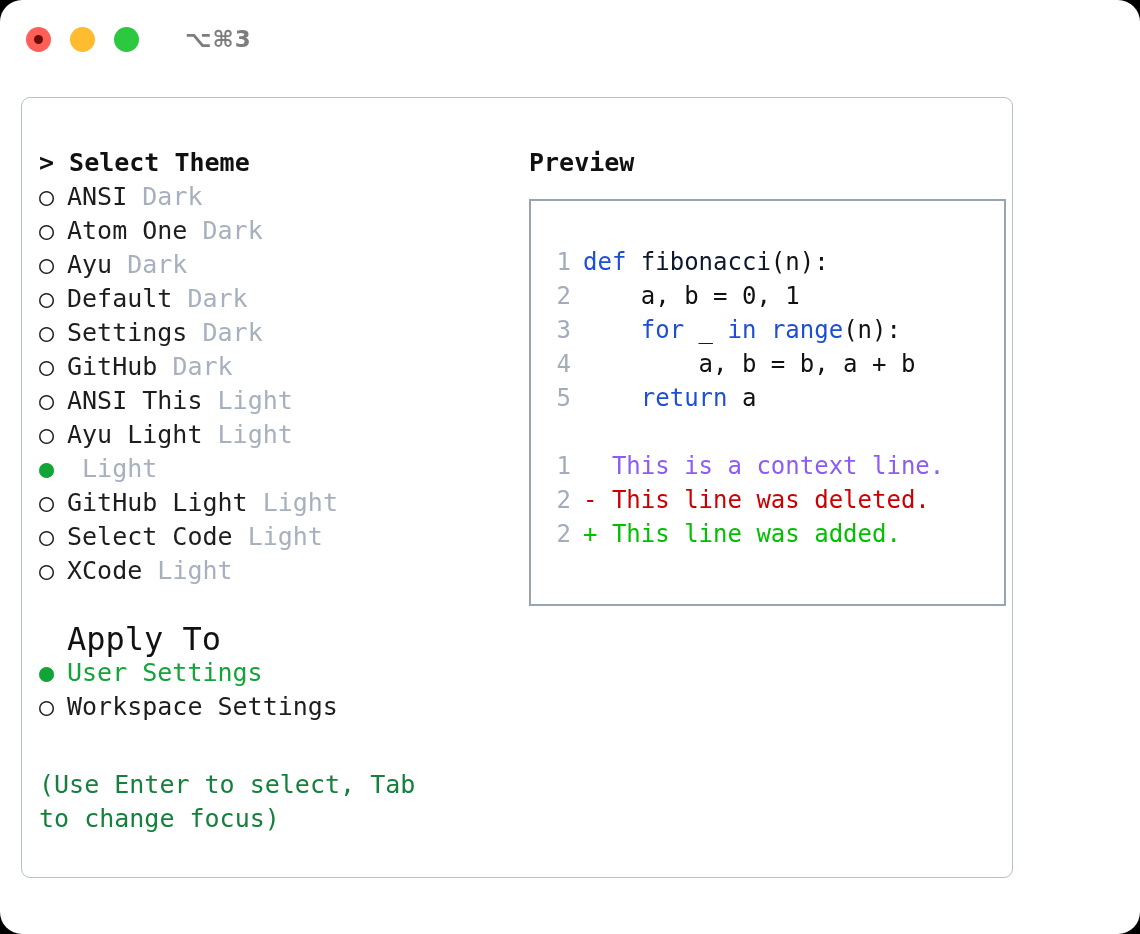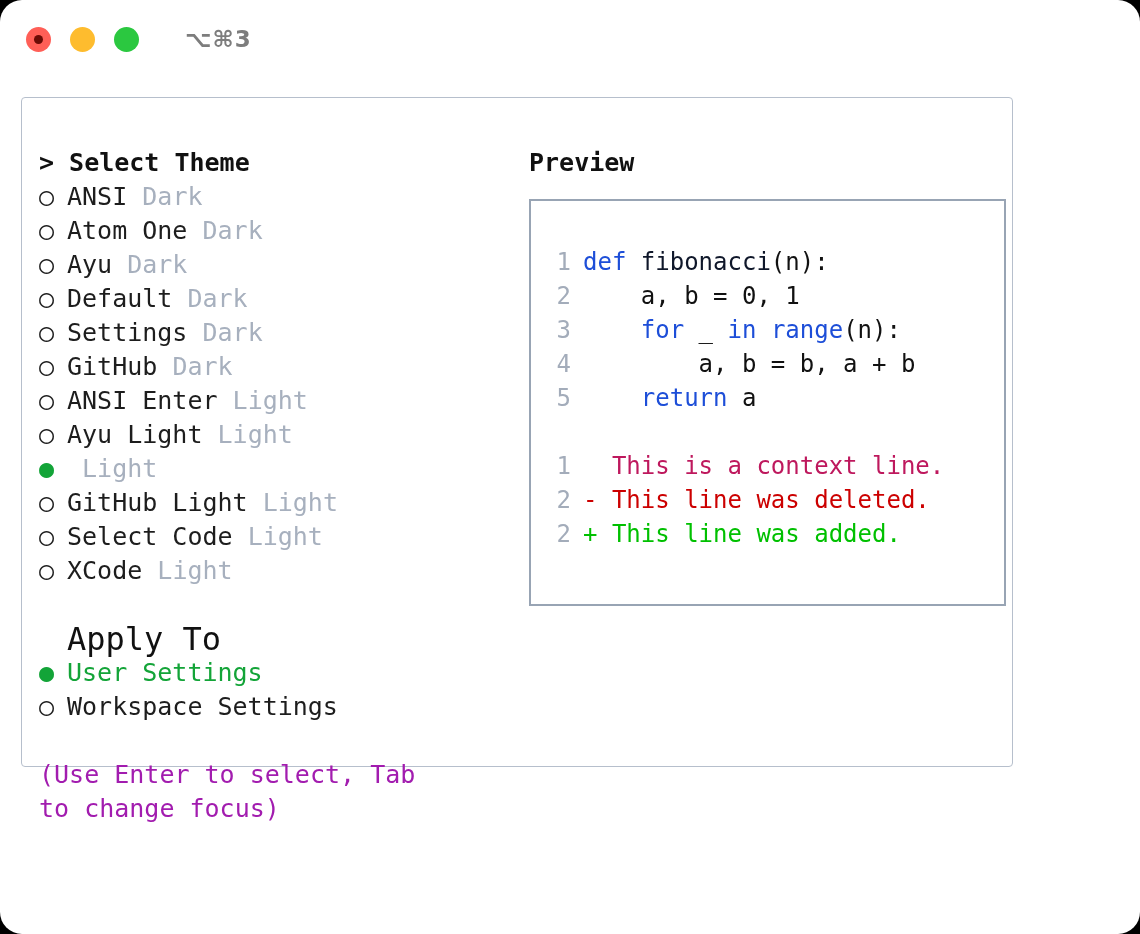--- a/index.html
+++ b/index.html
@@ -65,23 +65,23 @@
     color: #7d7d7d;
     letter-spacing: 1px;
   }
 
   
   .panel {
     position: absolute;
     left: 21px;
     top: 97px;
     width: 992px;
-    height: 670px;
+    height: 781px;
     border: 1.6px solid #b6bfcc;
-    border-radius: 4px;
+    border-radius: 9px;
     box-sizing: border-box;
     background: #ffffff;
   }
 
   .columns {
     position: absolute;
     left: 0; top: 0;
     width: 100%;
     height: 100%;
   }
@@ -122,24 +122,24 @@
     flex: 0 0 28px;
     color: #1d1d1d;
     font-size: 25px;
   }
   .opt.selected .bullet { color: #13a438; }
   .opt.selected .opt-label { color: #13a438; }
   .opt-label { color: #1d1d1d; }
   .opt-variant { color: #a7b0be; }
   .spacer-row { height: 34px; }
   .hint {
-    margin-top: 34px;
-    font-size: 25px;
-    line-height: 34px;
-    color: #a21caf;
+    margin-top: 44px;
+    font-size: 25px;
+    line-height: 34px;
+    color: #15803d;
     width: 420px;
     white-space: pre-wrap;
   }
 
   
   .right-col {
     position: absolute;
     left: 479px;
     top: 48px;
     width: 500px;
@@ -171,21 +171,21 @@
     color: #a3acba;
     width: 28px;
     flex: 0 0 28px;
     text-align: right;
     margin-right: 12px;
   }
   .kw      { color: #1d4ed8; }
   .fn      { color: #0f172a; }
   .plain   { color: #111111; }
   .diff-gap { height: 34px; }
-  .diff-ctx { color: #be185d; }
+  .diff-ctx { color: #8b5cf6; }
   .diff-del { color: #cc0000; }
   .diff-add { color: #00c000; }
 </style>
 </head>
 <body>
 
 <div class="page">
 
   <div class="titlebar">
     <div class="lights">
@@ -201,21 +201,21 @@
 
       <div class="left-col">
         <div class="section-head">&gt; Select Theme</div>
         <div id="theme-list">
             <div class="opt"><span class="bullet">○</span><span class="opt-label">ANSI</span><span> </span><span class="opt-variant">Dark</span></div>
             <div class="opt"><span class="bullet">○</span><span class="opt-label">Atom One</span><span> </span><span class="opt-variant">Dark</span></div>
             <div class="opt"><span class="bullet">○</span><span class="opt-label">Ayu</span><span> </span><span class="opt-variant">Dark</span></div>
             <div class="opt"><span class="bullet">○</span><span class="opt-label">Default</span><span> </span><span class="opt-variant">Dark</span></div>
             <div class="opt"><span class="bullet">○</span><span class="opt-label">Settings</span><span> </span><span class="opt-variant">Dark</span></div>
             <div class="opt"><span class="bullet">○</span><span class="opt-label">GitHub</span><span> </span><span class="opt-variant">Dark</span></div>
-            <div class="opt"><span class="bullet">○</span><span class="opt-label">ANSI Enter</span><span> </span><span class="opt-variant">Light</span></div>
+            <div class="opt"><span class="bullet">○</span><span class="opt-label">ANSI This</span><span> </span><span class="opt-variant">Light</span></div>
             <div class="opt"><span class="bullet">○</span><span class="opt-label">Ayu Light</span><span> </span><span class="opt-variant">Light</span></div>
             <div class="opt selected"><span class="bullet">●</span><span> </span><span class="opt-variant">Light</span></div>
             <div class="opt"><span class="bullet">○</span><span class="opt-label">GitHub Light</span><span> </span><span class="opt-variant">Light</span></div>
             <div class="opt"><span class="bullet">○</span><span class="opt-label">Select Code</span><span> </span><span class="opt-variant">Light</span></div>
             <div class="opt"><span class="bullet">○</span><span class="opt-label">XCode</span><span> </span><span class="opt-variant">Light</span></div>
           </div>
 
         <div class="spacer-row"></div>
 
         <div class="apply-head">Apply To</div>

